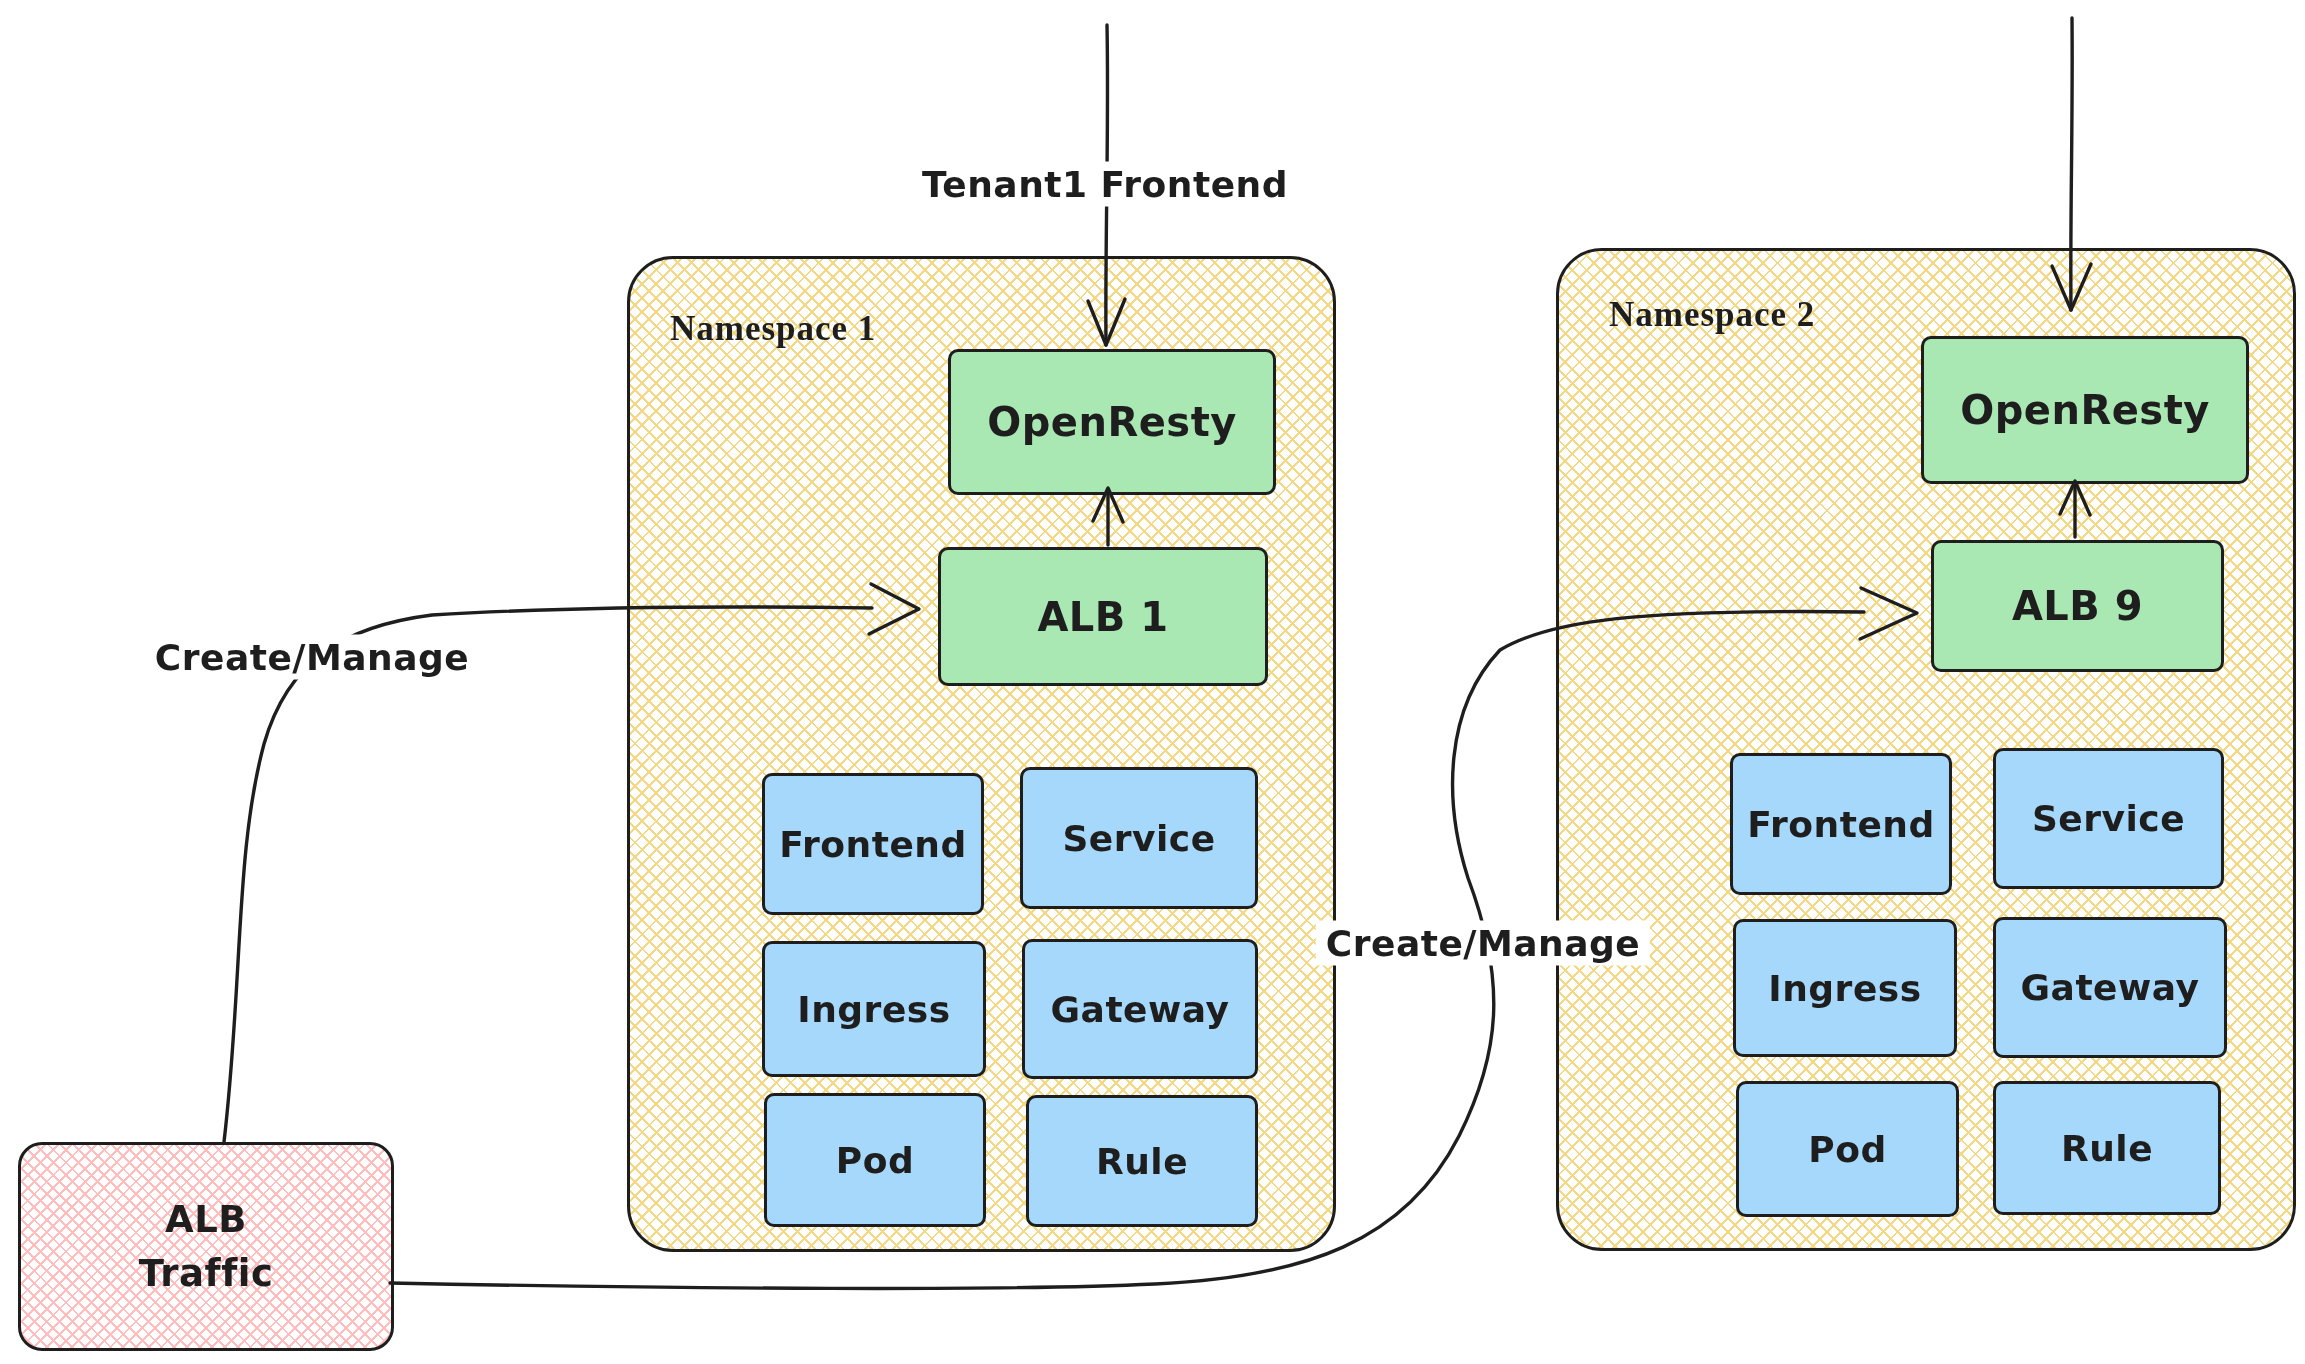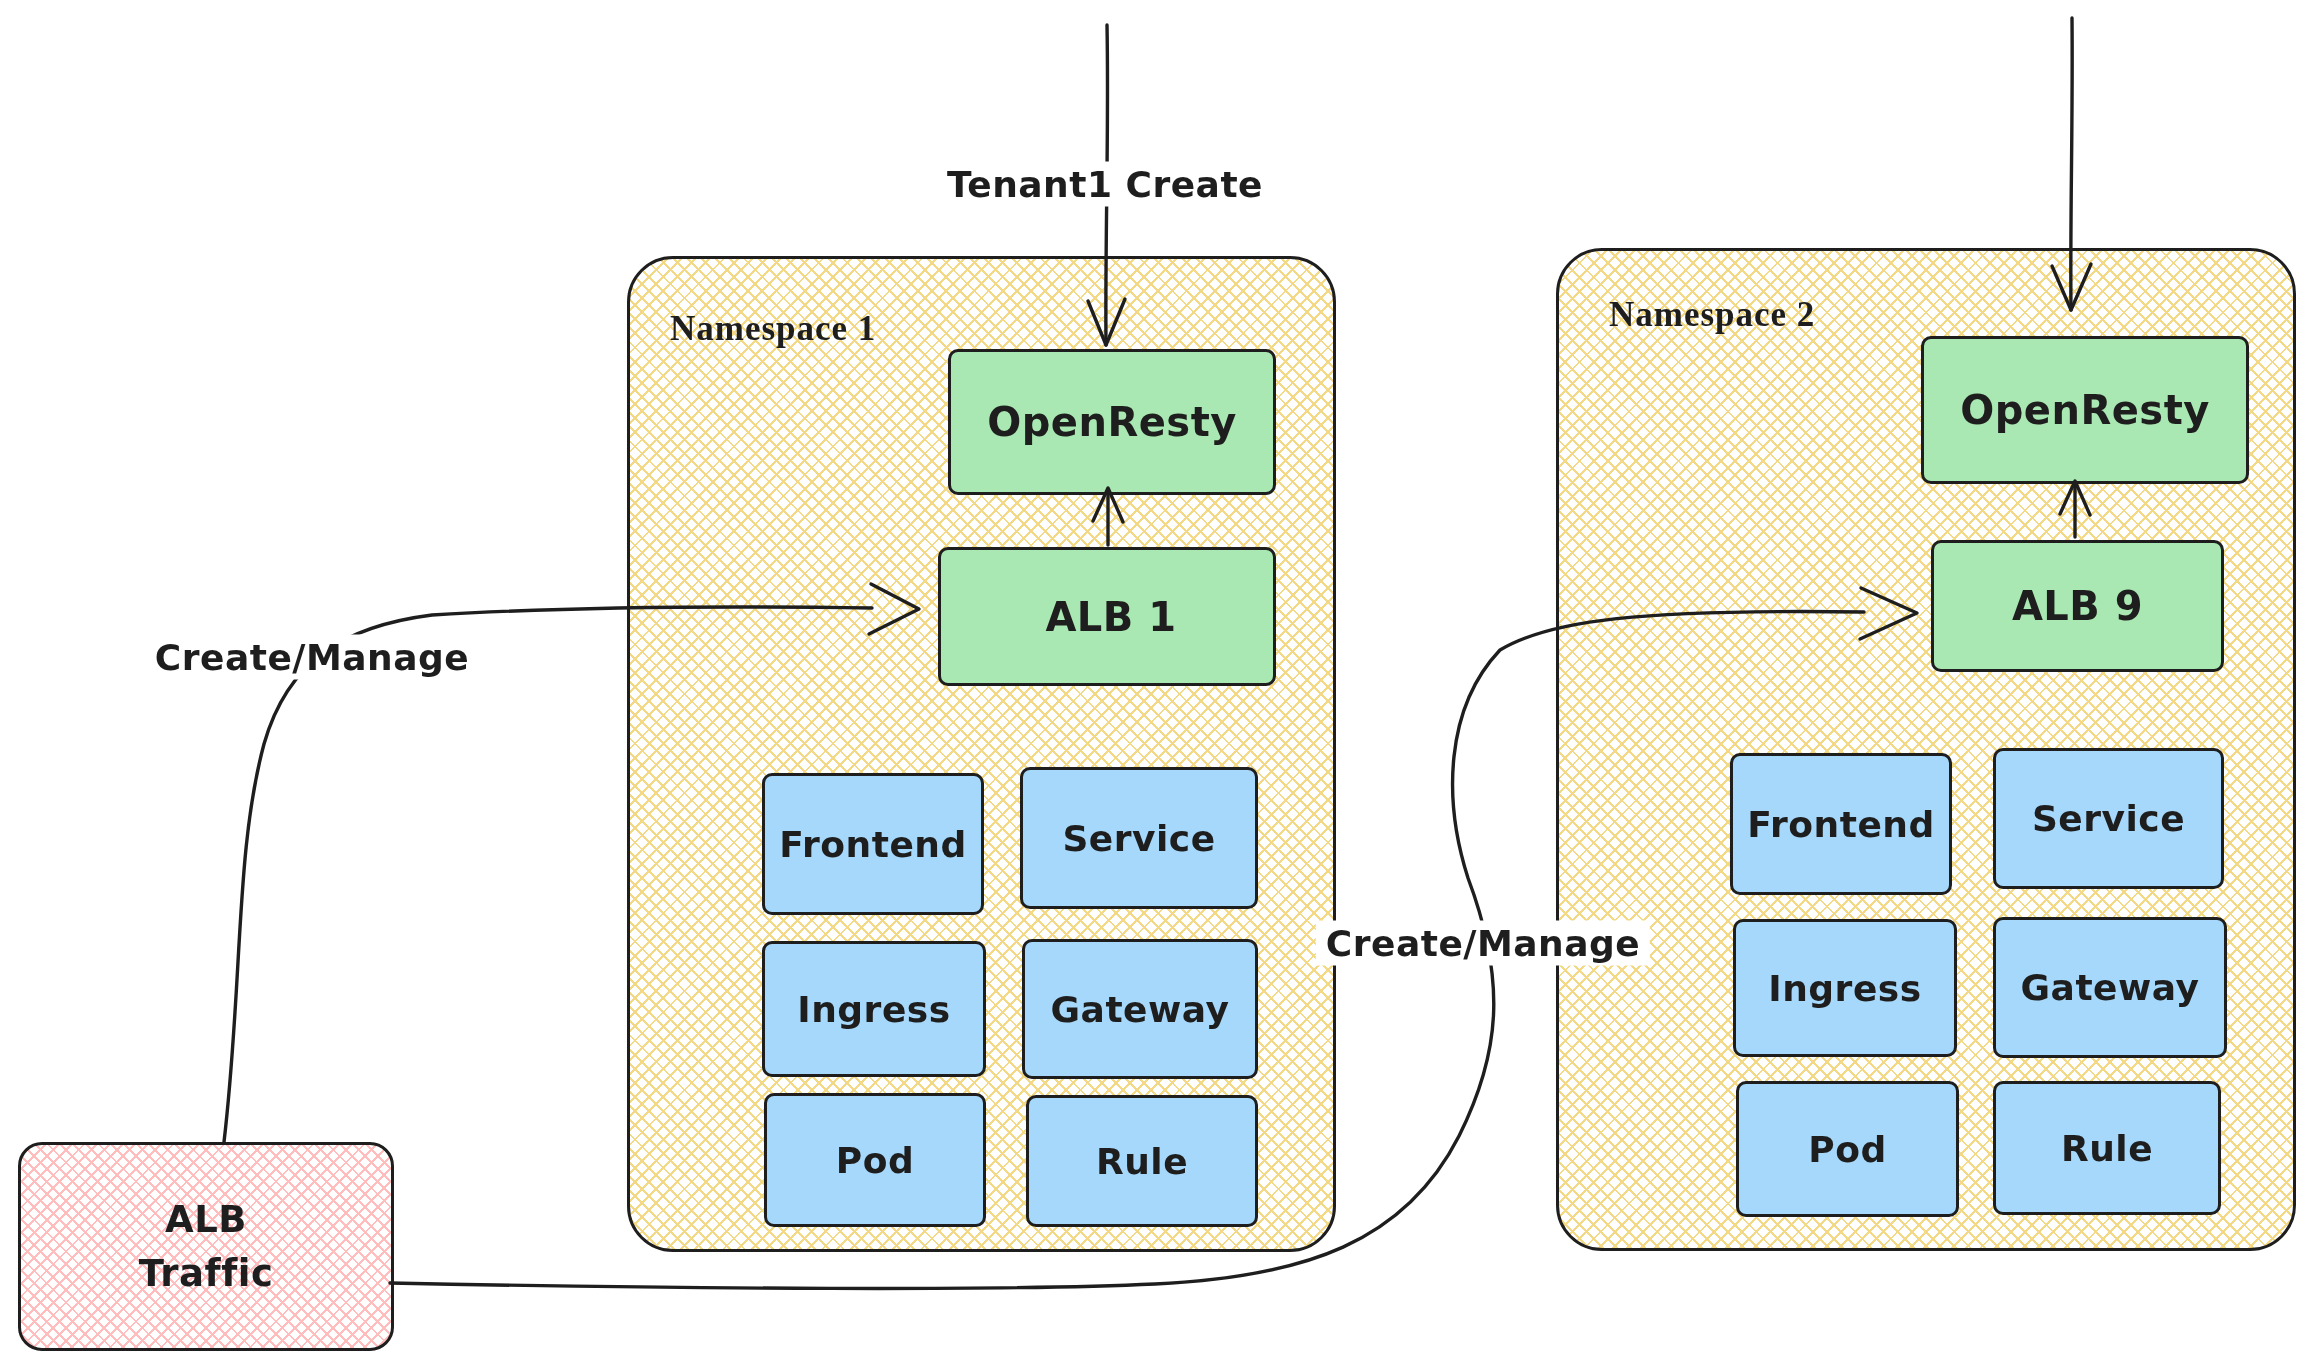--- a/index.html
+++ b/index.html
@@ -47,21 +47,21 @@
     border:3.5px solid var(--stroke);
     border-radius:10px;
     font-size:36px;font-weight:600;letter-spacing:.5px;
     white-space:nowrap;
   }
   .node.green{background:var(--green);font-size:40px;}
   .node.blue{background:var(--blue);}
 
   
   #ns1 .proxy {left:318px;top:90px;width:322px;height:140px;}
-  #ns1 .alb   {left:308px;top:288px;width:324px;height:133px;padding-left:8px;}
+  #ns1 .alb   {left:308px;top:288px;width:324px;height:133px;}
   #ns1 .res0  {left:132px;top:514px;width:216px;height:136px;}
   #ns1 .res1  {left:390px;top:508px;width:232px;height:136px;}
   #ns1 .res2  {left:132px;top:682px;width:218px;height:130px;}
   #ns1 .res3  {left:392px;top:680px;width:230px;height:134px;}
   #ns1 .res4  {left:134px;top:834px;width:216px;height:128px;}
   #ns1 .res5  {left:396px;top:836px;width:226px;height:126px;}
 
   
   #ns2 .proxy {left:362px;top:85px;width:322px;height:142px;}
   #ns2 .alb   {left:372px;top:289px;width:287px;height:126px;}
@@ -186,17 +186,17 @@
     <path class="stroke-path" d="M 2075 537 L 2075 484"></path>
     <path class="stroke-path" d="M 2060 514 L 2075 481 L 2090 515"></path>
 
     <path class="stroke-path" d="M 224 1142 C 243 980 235 852 264 744 C 288 660 345 626 432 615 C 580 606 740 606 872 608"></path>
     <path class="stroke-path" d="M 871 584 L 919 609 L 869 634"></path>
 
     <path class="stroke-path" d="M 390 1283 C 690 1289 1010 1291 1155 1284 C 1305 1277 1405 1242 1459 1136 C 1500 1054 1507 982 1468 878 C 1443 800 1445 708 1500 650 C 1550 620 1640 609 1864 612"></path>
     <path class="stroke-path" d="M 1861 588 L 1917 613 L 1860 639"></path>
   </svg>
 
-  <div class="arrow-label" id="lbl-t1">Tenant1 Create</div>
+  <div class="arrow-label" id="lbl-t1">Tenant1 Frontend</div>
   <div class="arrow-label" id="lbl-cml">Create/Manage</div>
   <div class="arrow-label" id="lbl-cmr">Create/Manage</div>
 
 </div>
 
 </body></html>

